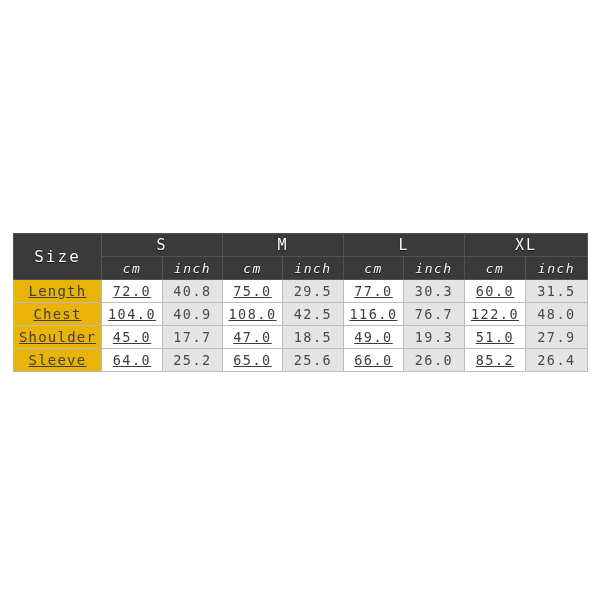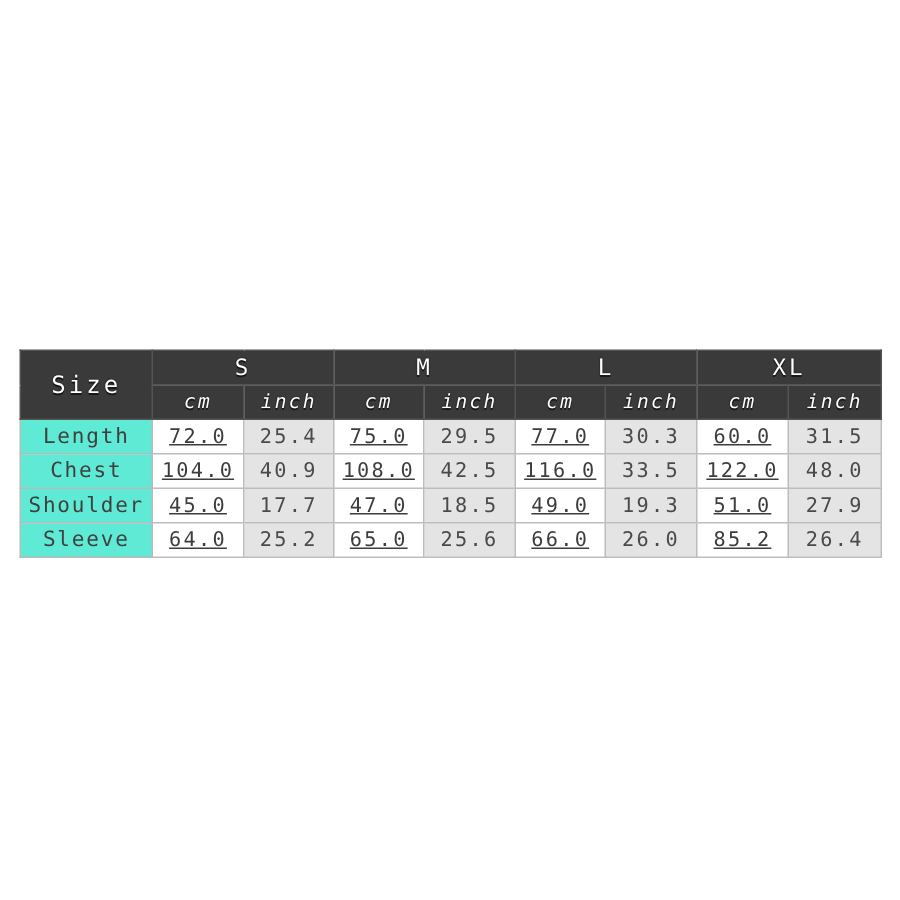--- a/index.html
+++ b/index.html
@@ -62,26 +62,27 @@
     letter-spacing: 2px;
   }
   .hdr-unit {
     font-size: 13px;
     letter-spacing: 1.5px;
     font-style: italic;
   }
 
   
   .row-label {
-    background: #5eead4;
+    background: #eab308;
     color: #404040;
     font-size: 14px;
     letter-spacing: 1.2px;
     height: 23px;
     border: 1px solid #b9b9b9;
+    text-decoration: underline;
   }
   .cell-cm {
     background: #ffffff;
     color: #3d3d3d;
     font-size: 13.5px;
     letter-spacing: 1.5px;
     height: 23px;
     border: 1px solid #bdbdbd;
     text-decoration: underline;
   }
@@ -126,36 +127,36 @@
         <th class="hdr-cell hdr-unit">cm</th>
         <th class="hdr-cell hdr-unit">inch</th>
         <th class="hdr-cell hdr-unit">cm</th>
         <th class="hdr-cell hdr-unit">inch</th>
       </tr>
     </thead>
     <tbody>
       <tr>
         <td class="row-label">Length</td>
         <td class="cell-cm">72.0</td>
-        <td class="cell-inch">25.4</td>
+        <td class="cell-inch">40.8</td>
         <td class="cell-cm">75.0</td>
         <td class="cell-inch">29.5</td>
         <td class="cell-cm">77.0</td>
         <td class="cell-inch">30.3</td>
         <td class="cell-cm">60.0</td>
         <td class="cell-inch">31.5</td>
       </tr>
       <tr>
         <td class="row-label">Chest</td>
         <td class="cell-cm">104.0</td>
         <td class="cell-inch">40.9</td>
         <td class="cell-cm">108.0</td>
         <td class="cell-inch">42.5</td>
         <td class="cell-cm">116.0</td>
-        <td class="cell-inch">33.5</td>
+        <td class="cell-inch">76.7</td>
         <td class="cell-cm">122.0</td>
         <td class="cell-inch">48.0</td>
       </tr>
       <tr>
         <td class="row-label">Shoulder</td>
         <td class="cell-cm">45.0</td>
         <td class="cell-inch">17.7</td>
         <td class="cell-cm">47.0</td>
         <td class="cell-inch">18.5</td>
         <td class="cell-cm">49.0</td>

